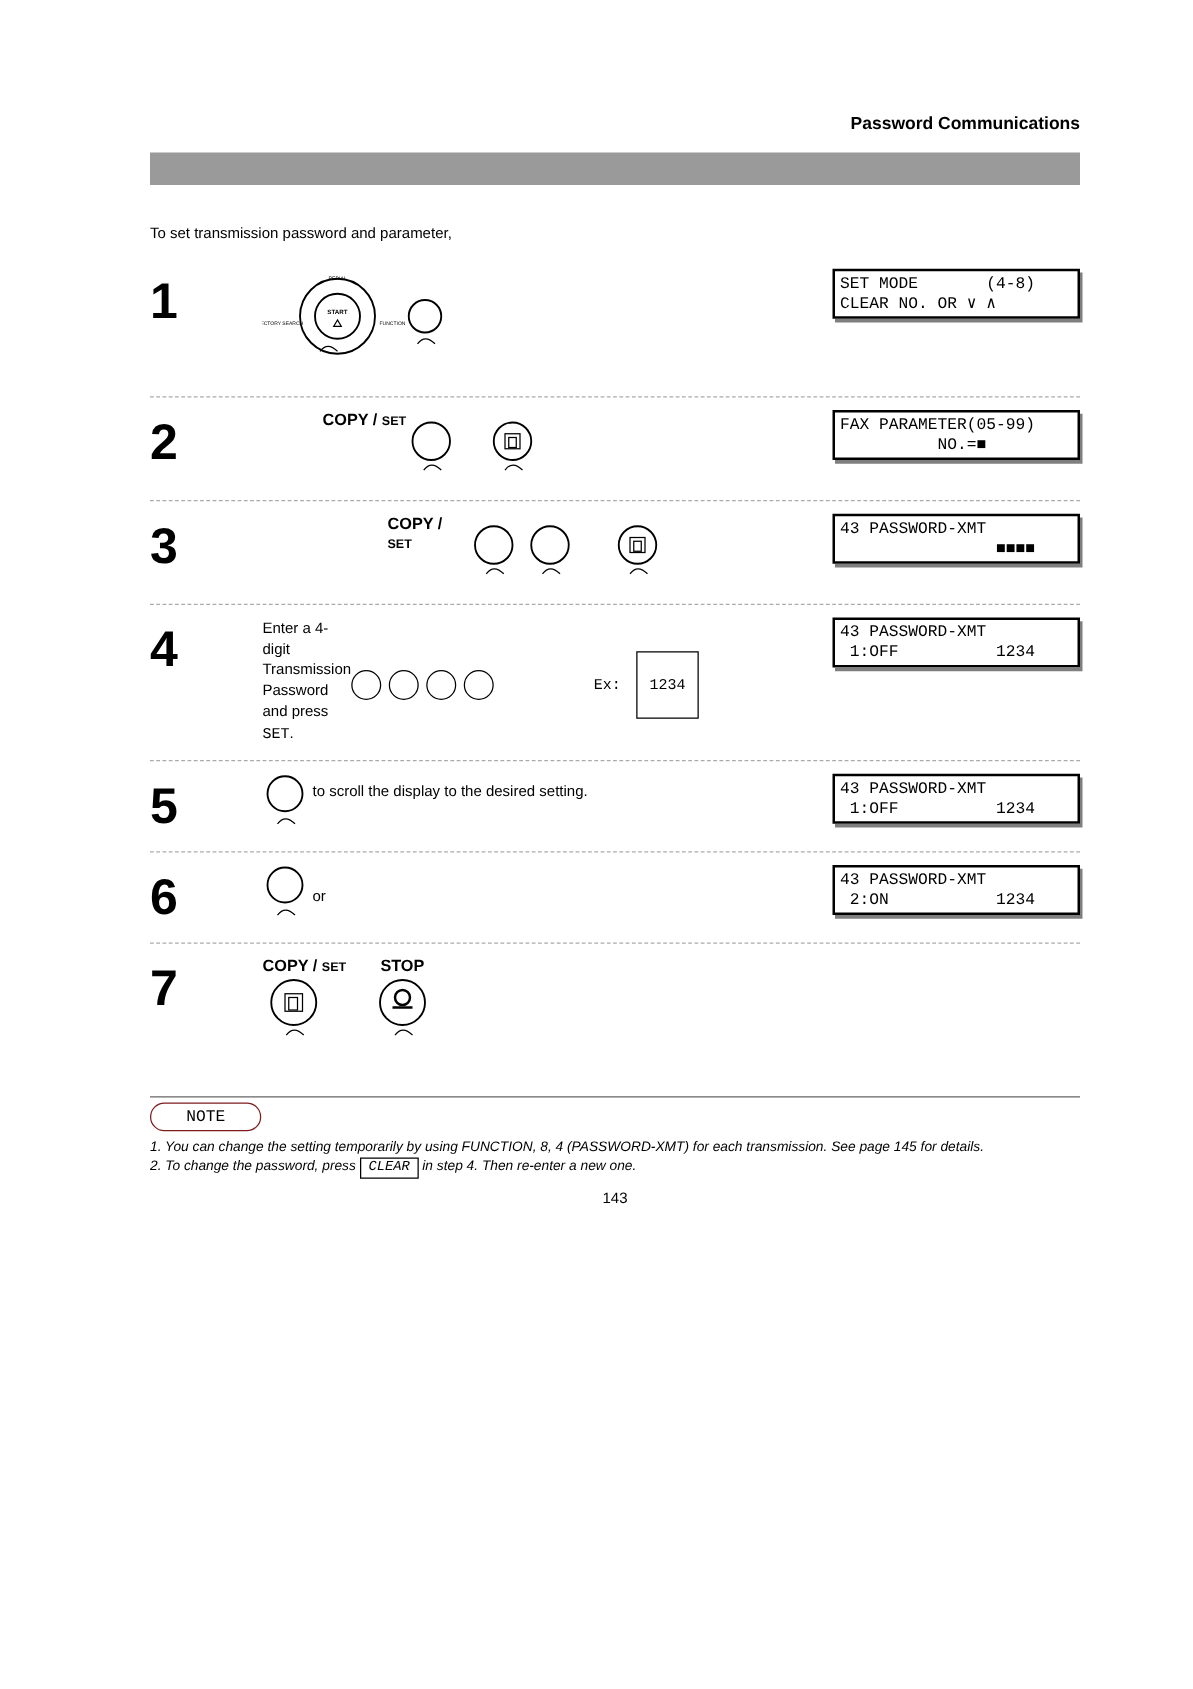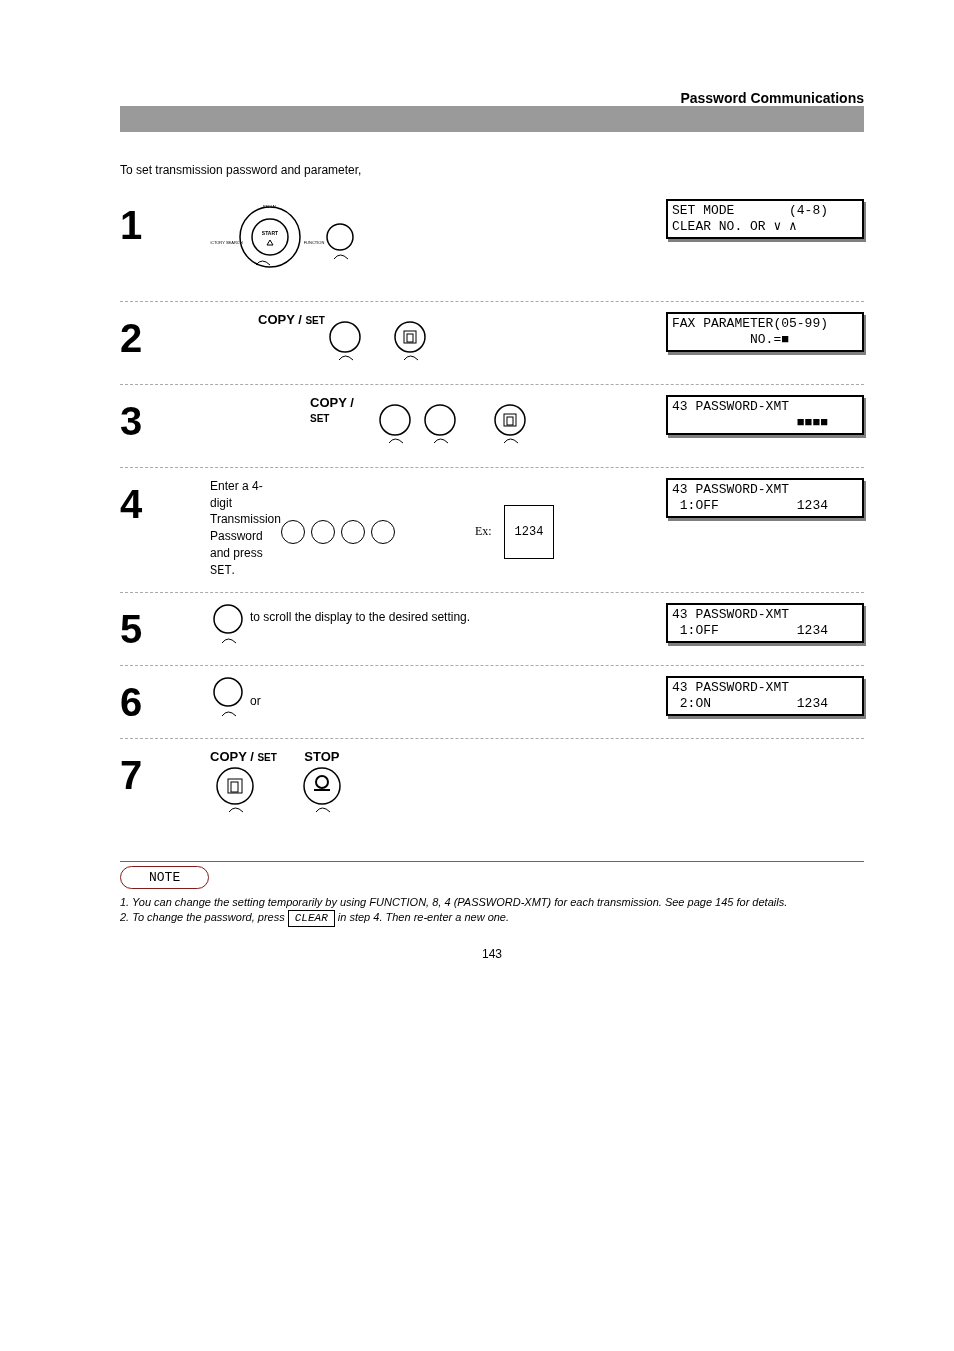--- a/index.html
+++ b/index.html
@@ -11,21 +11,21 @@
     color: #000;
     background: #fff;
   }
   .page {
     padding: 90px 90px 30px 120px;
   }
   .top-right {
     text-align: right;
     font-size: 14px;
     font-weight: bold;
-    margin-bottom: 0;
+    margin-bottom: 16px;
   }
   .gray-bar {
     height: 26px;
     background: #9a9a9a;
     margin-bottom: 30px;
   }
   .intro {
     font-size: 12px;
     line-height: 1.4;
     margin-bottom: 10px;
@@ -118,21 +118,21 @@
     font-size: 13px;
     margin-bottom: 6px;
   }
   .note-body {
     font-size: 11px;
     line-height: 1.4;
   }
   .footer-page {
     text-align: center;
     font-size: 12px;
-    margin-top: 20px;
+    margin-top: 8px;
   }
   
   svg { display:block; }
 </style>
 </head>
 <body>
 
 <div class="page">
   <div class="top-right">Password Communications</div>
   <div class="gray-bar"></div>
@@ -213,21 +213,21 @@
       <div class="step-num">4</div>
       <div class="step-mid">
         <div class="step-text">Enter a 4-digit Transmission Password and press <span style="font-family:'Courier New',monospace;">SET</span>.</div>
         <div style="display:flex;align-items:center;margin-top:6px;">
           <div class="keypad-row">
             <div class="keypad-circle"></div>
             <div class="keypad-circle"></div>
             <div class="keypad-circle"></div>
             <div class="keypad-circle"></div>
           </div>
-          <span style="font-family:Liberation Serif, serif;font-size:12px;margin-left:80px;">Ex:</span>
+          <span style="font-family:Liberation Mono, monospace;font-size:12px;margin-left:80px;">Ex:</span>
           <span class="ex-box">1234</span>
         </div>
       </div>
       <div class="step-lcd">
         <div class="lcd"><span>43 PASSWORD-XMT</span>
 <span> 1:OFF          1234</span></div>
       </div>
     </div>
 
     <div class="step">

